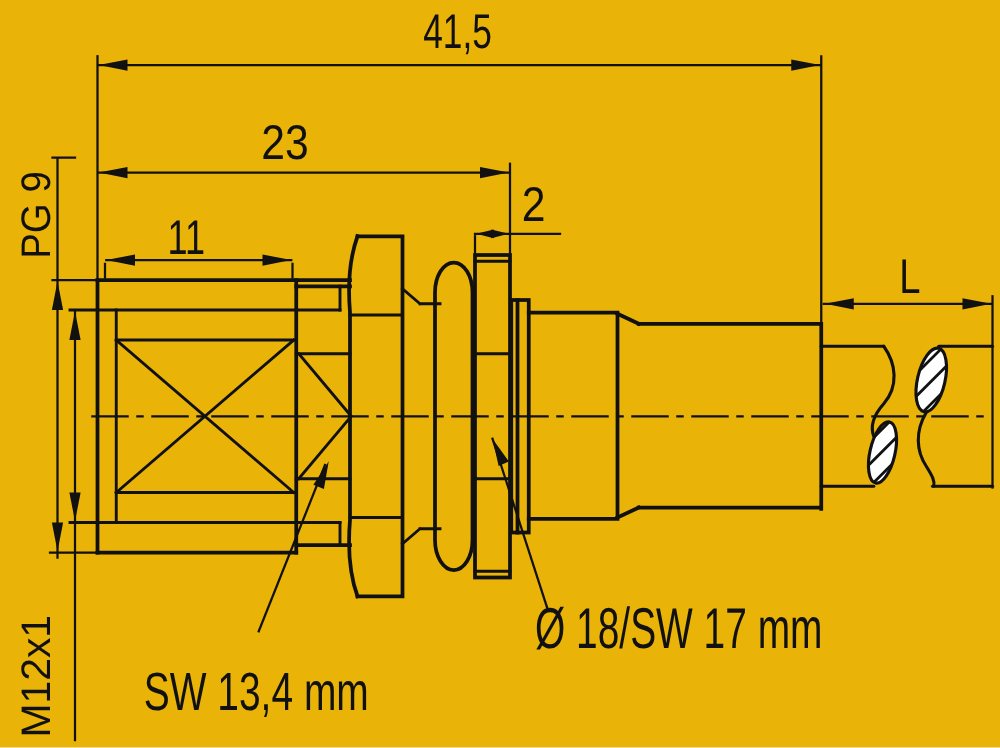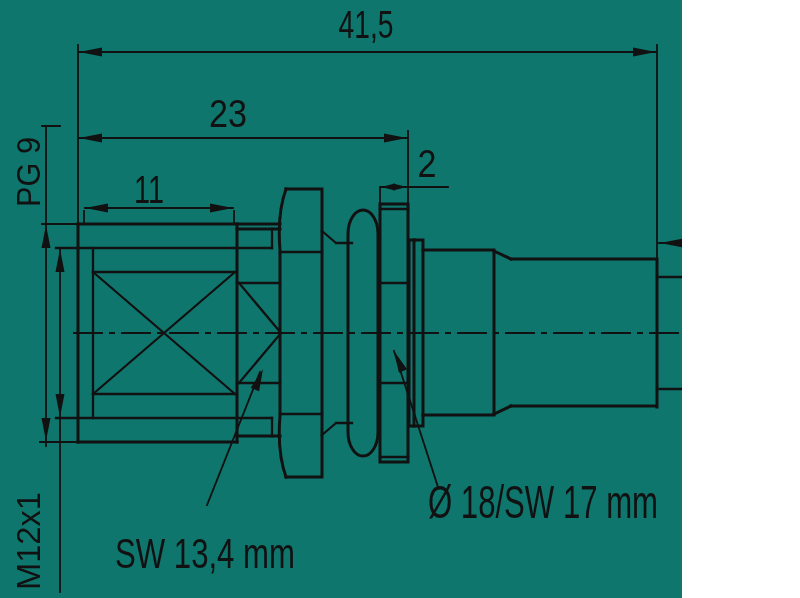--- a/index.html
+++ b/index.html
@@ -1,16 +1,16 @@
 <!DOCTYPE html>
 <html><head>
 <meta charset="utf-8">
 <style>
   html,body{margin:0;padding:0;background:#ffffff;}
-  .canvas{width:682px;height:598px;background:#0f766e;position:relative;overflow:hidden;}
+  .canvas{width:800px;height:598px;background:#eab308;position:relative;overflow:hidden;}
   svg{display:block;}
   text{font-family:"Liberation Sans",sans-serif;fill:#111111;}
 </style>
 </head>
 <body>
 
 <div class="canvas">
 <svg width="800" height="598" viewBox="0 0 800 598">
 
   <path d="M73,333 H790" stroke="#111" stroke-width="1.8" fill="none" stroke-dasharray="30 6 6 6"></path>

